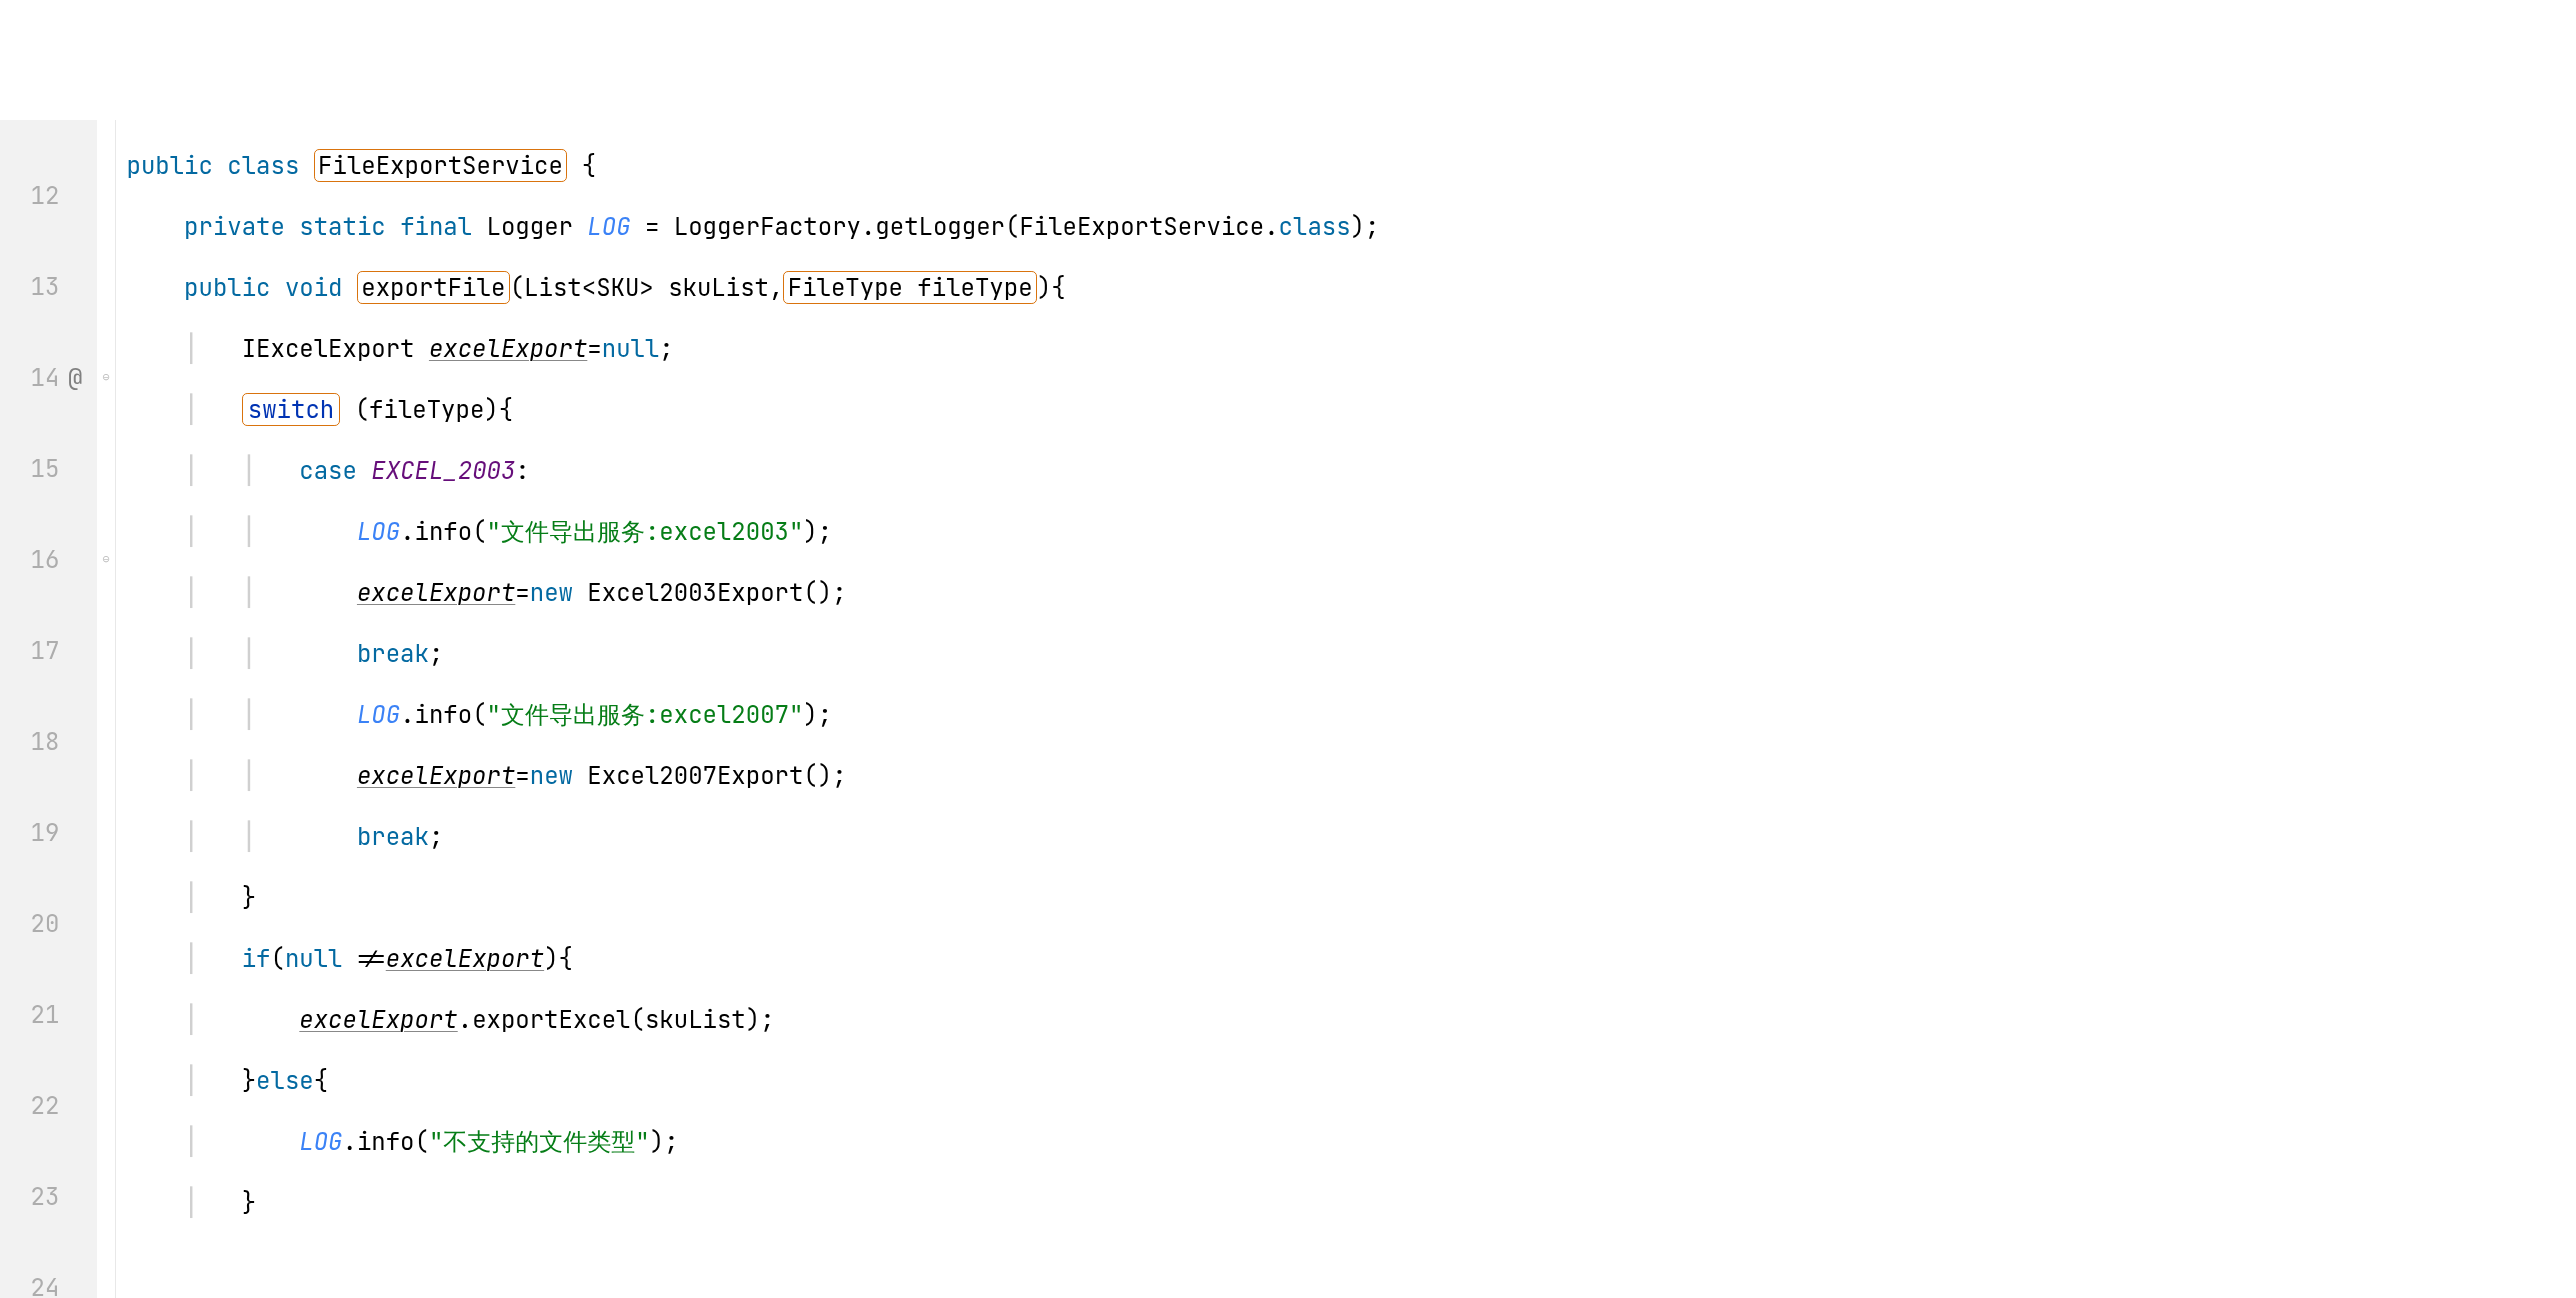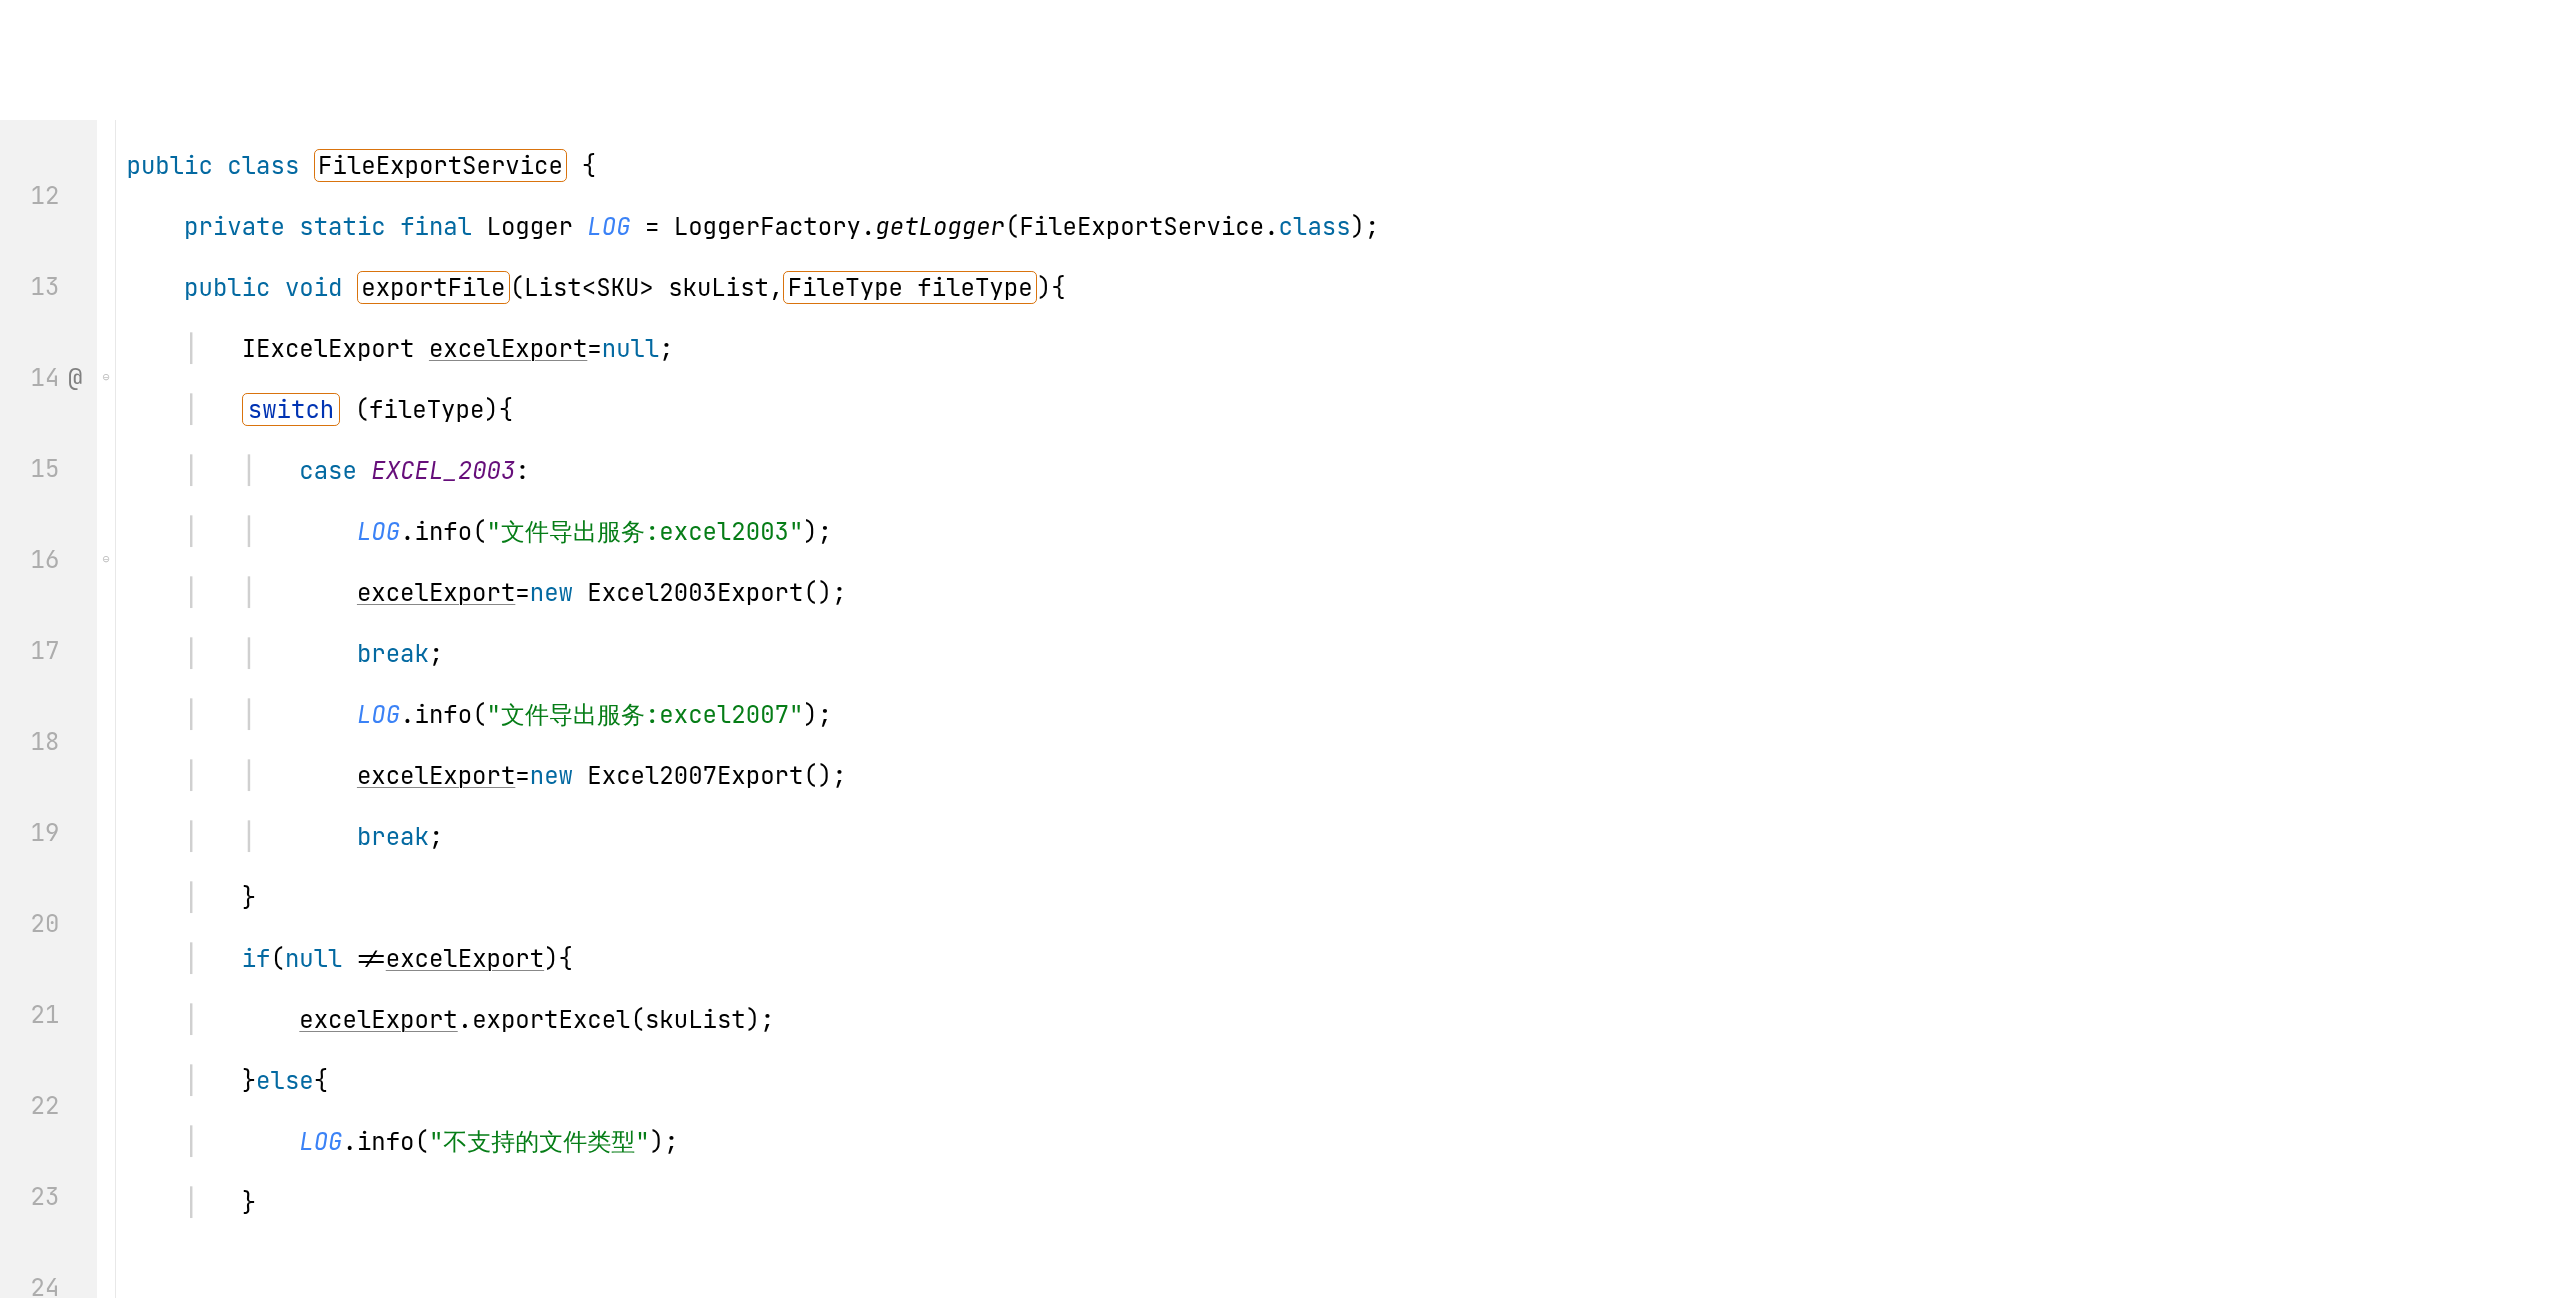--- a/index.html
+++ b/index.html
@@ -60,22 +60,22 @@
   }
   .code .cl {
     display: block;
     height: 31px;
     line-height: 31px;
   }
   .kw { color: #0369a1; }        
   .field { color: #3b82f6; font-style: italic; } 
   .const { color: #660e7a; font-style: italic; } 
   .str { color: #067d17; }         
-  .method-static { color: #000000; font-style: italic; } 
-  .underline { text-decoration: underline; text-decoration-color: #888; text-decoration-thickness: 0.9px; text-underline-offset: 2.6px; }
+  .method-static { color: #000000; } 
+  .underline { text-decoration: underline; text-decoration-color: #888; text-decoration-thickness: 0.9px; text-underline-offset: 2.6px; font-style: italic; }
   .boxed {
     border: 1.7px solid #d9730d;
     border-radius: 5.1px;
     padding: 0 3.4px;
   }
   .boxed-kw {
     border: 1.7px solid #d9730d;
     border-radius: 5.1px;
     padding: 0 5.1px;
     color: #0033b3;

